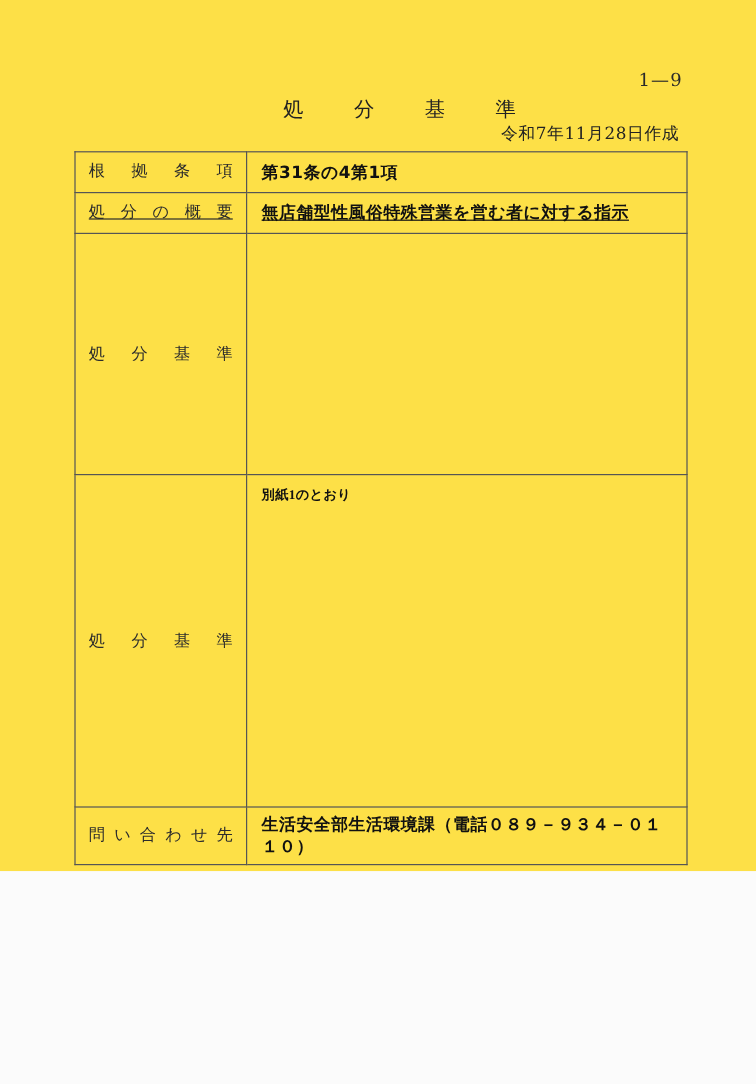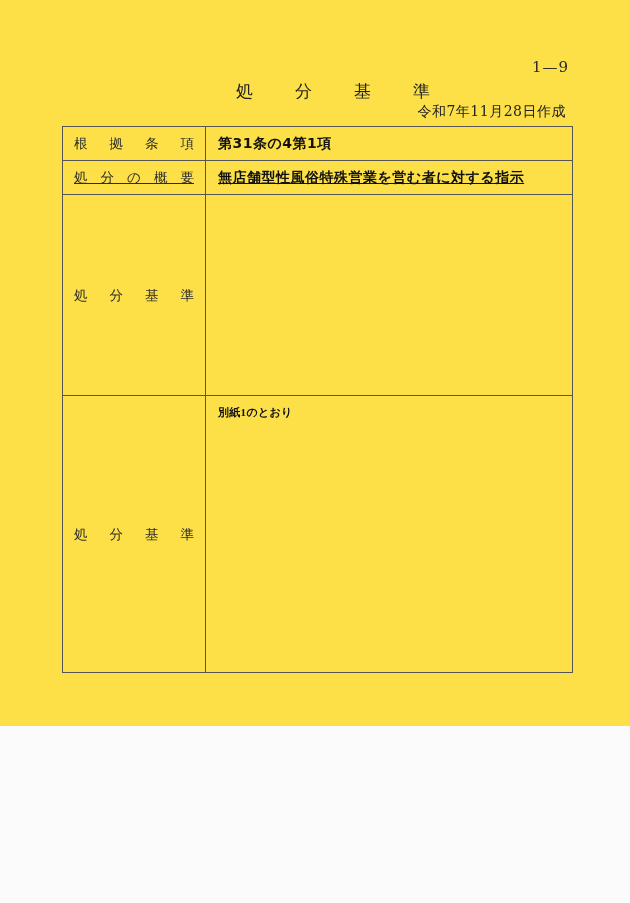--- a/index.html
+++ b/index.html
@@ -153,16 +153,24 @@
 
       <tr class="r-criteria">
         <td class="label-cell">
           <div class="jlabel">処分基準</div>
         </td>
         <td class="value-cell">
           <span>別紙1のとおり</span>
         </td>
       </tr>
 
+      <tr class="r-contact">
+        <td class="label-cell">
+          <div class="jlabel">問い合わせ先</div>
+        </td>
+        <td class="value-cell">
+          <span>生活安全部生活環境課（電話０８９－９３４－０１１０）</span>
+        </td>
+      </tr>
 
     </tbody>
   </table>
 </div>
 
 </body></html>

